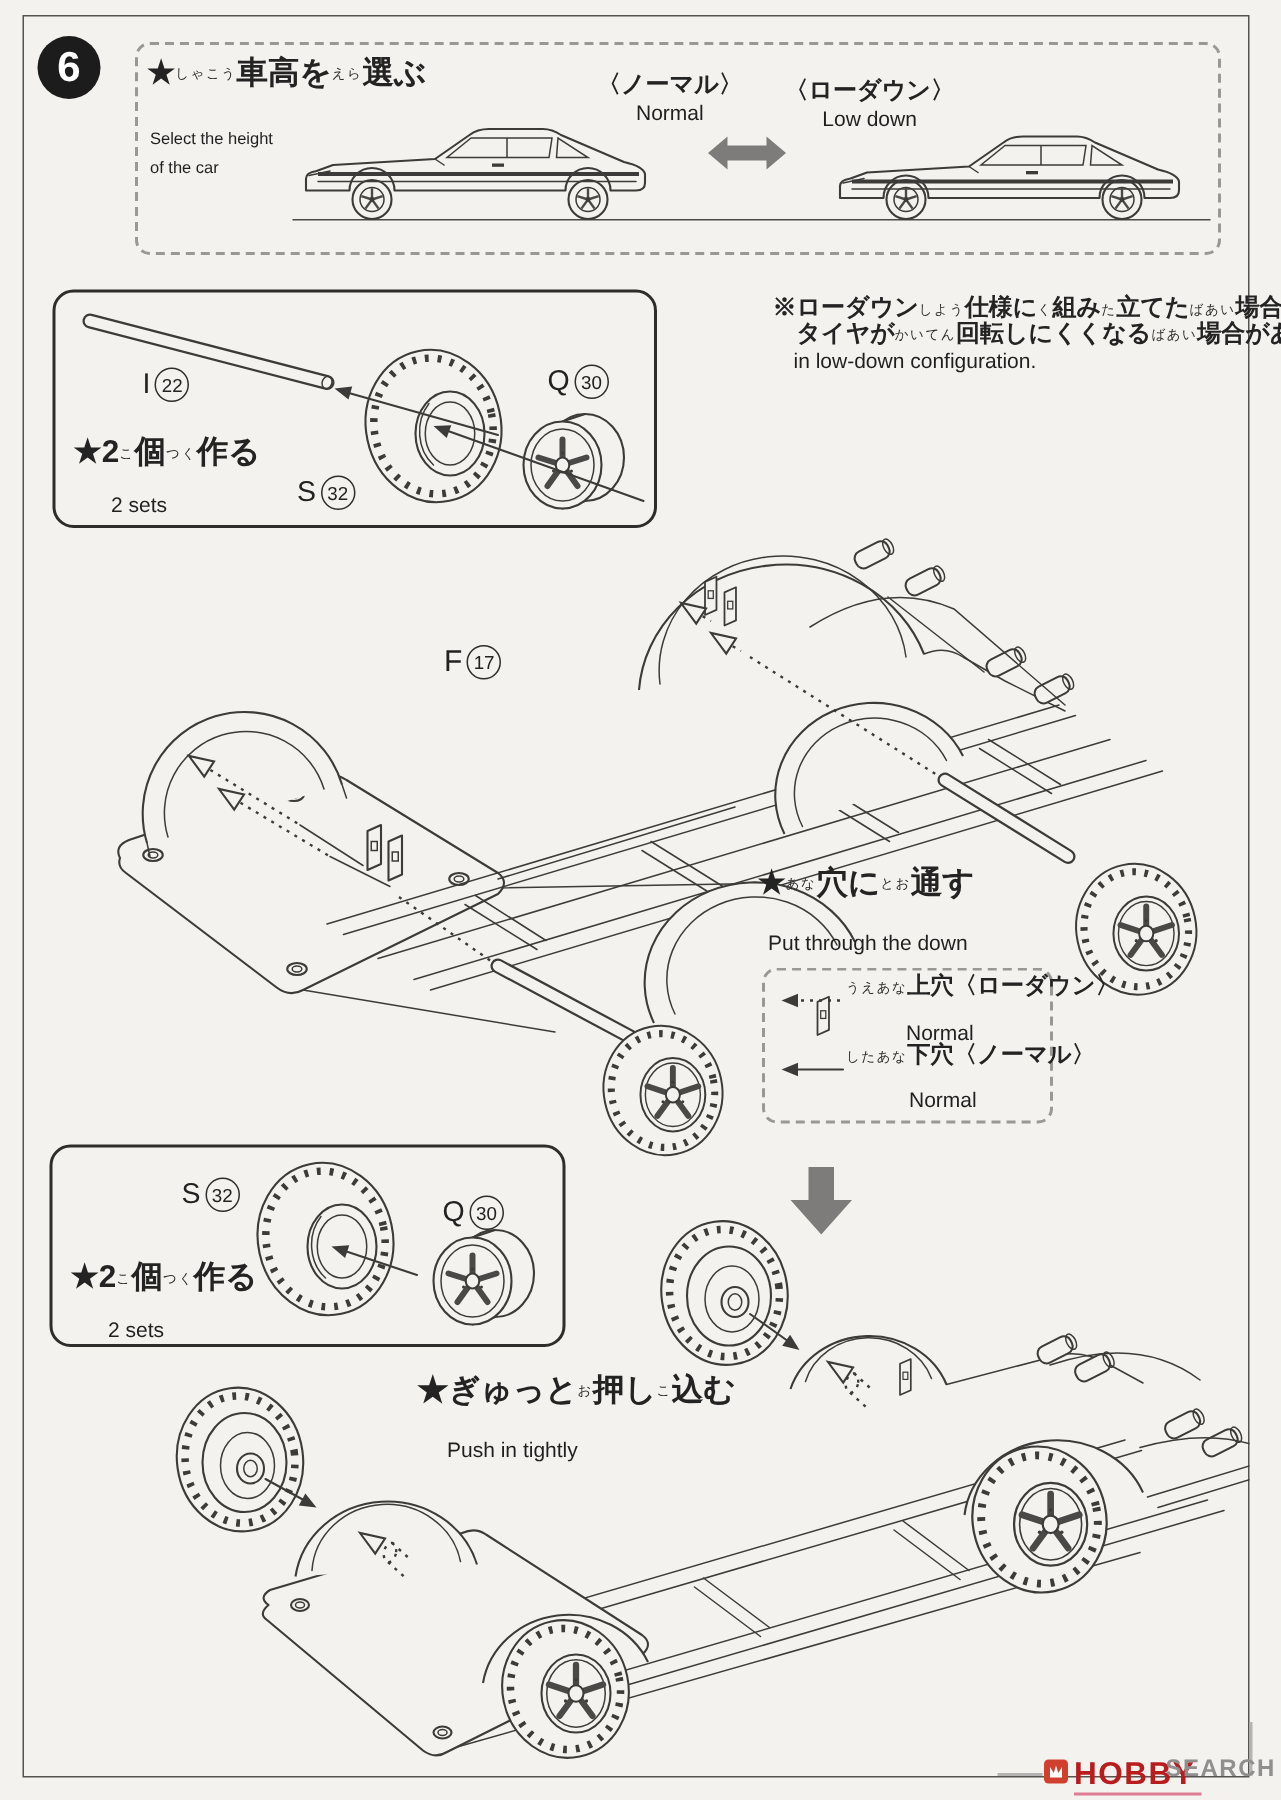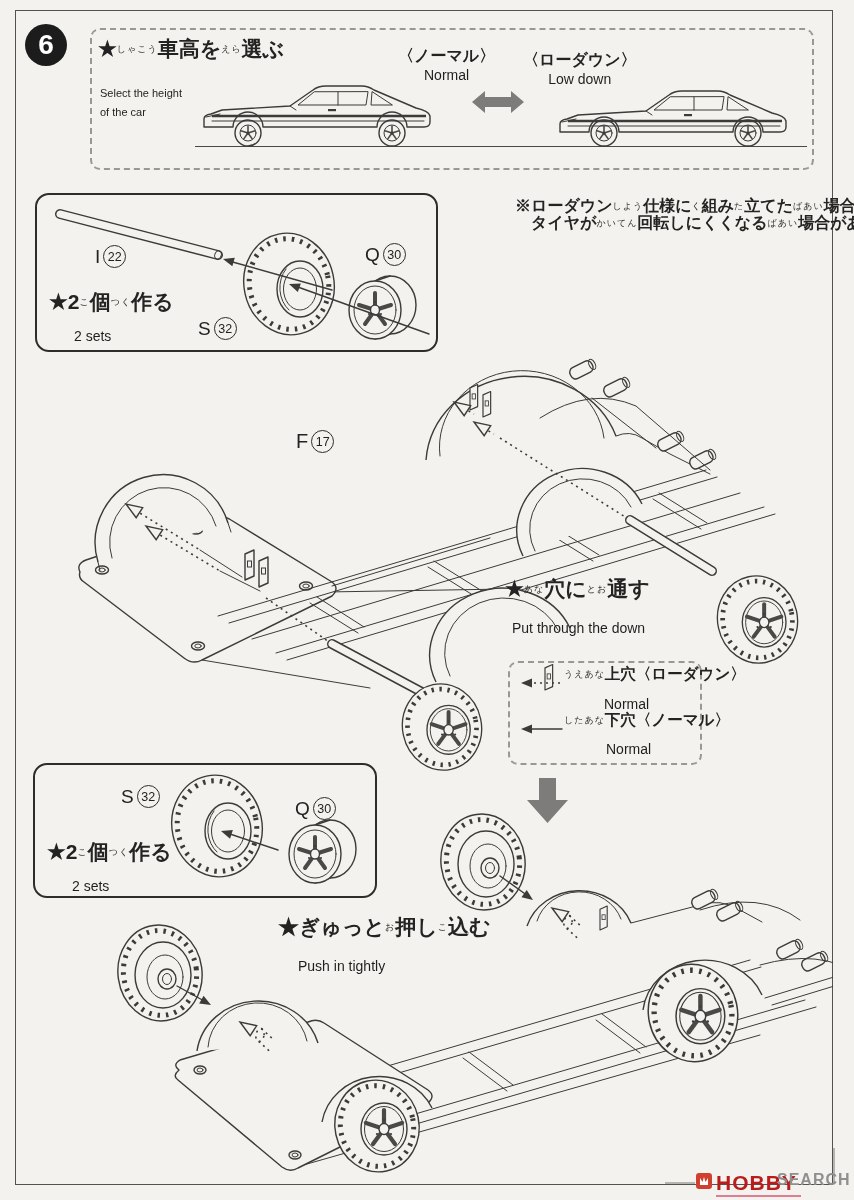--- a/index.html
+++ b/index.html
@@ -297,20 +297,21 @@
         </span>
       <span class="seg">
           <span class="furi">ばあい</span>
           <span class="base">場合</span>
         </span>
       <span class="seg">
           <span class="furi"></span>
           <span class="base">があります。</span>
         </span>
     </div>
+    <div class="en" style="margin-left:14px;">in low-down configuration.</div>
   </div>
 
   <svg class="abs" style="left:70px;top:358px;" width="745" height="420" viewBox="0 0 745 420">
 
     <line class="lnt" x1="196" y1="235" x2="436" y2="231"></line>
 
     <path class="lnf" d="M10,214 Q6,206 16,202 L142,160 Q152,156 161,162 L262,224 Q270,230 262,238 L132,302 Q123,307 114,300 L14,224 Q8,220 10,214 Z"></path>
     <g>
       <ellipse class="ln" cx="32" cy="212" rx="6.5" ry="4"></ellipse>
         <ellipse class="lnt" cx="32" cy="212" rx="3.2" ry="2"></ellipse>
@@ -389,21 +390,21 @@
         <span class="furi">とお</span>
         <span class="base">通</span>
       </span>
     <span class="seg">
         <span class="furi"></span>
         <span class="base">す</span>
       </span>
   </div>
   <div class="abs en" style="left:512px;top:620px;">Put through the down</div>
 
-  <div class="abs dashbox" style="left:508px;top:645px;width:190px;height:100px;margin-top:16px;">
+  <div class="abs dashbox" style="left:508px;top:645px;width:190px;height:100px;">
     <svg class="abs" style="left:8px;top:10px;" width="46" height="20" viewBox="0 0 46 20">
       <use href="#ah" transform="translate(3,10)"></use>
         <line class="dot" x1="16" y1="10" x2="44" y2="10"></line>
     </svg>
     <div class="abs jl jl-sm" style="left:54px;top:3px;">
       <span class="seg">
           <span class="furi">うえあな</span>
           <span class="base">上穴</span>
         </span>
       <span class="seg">

